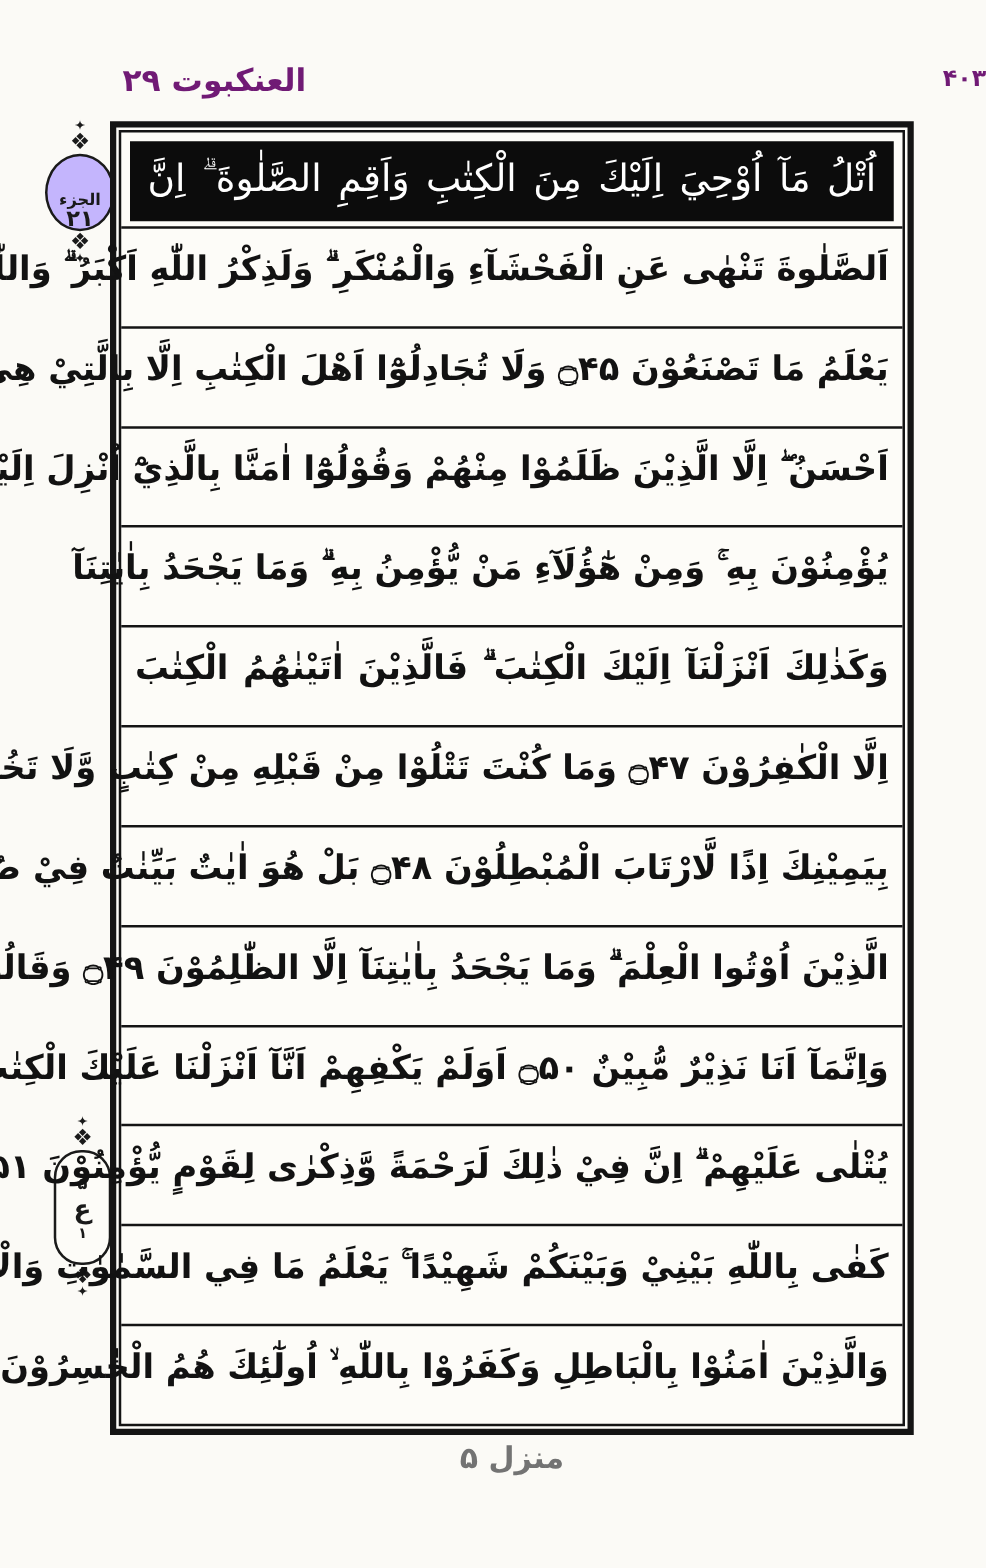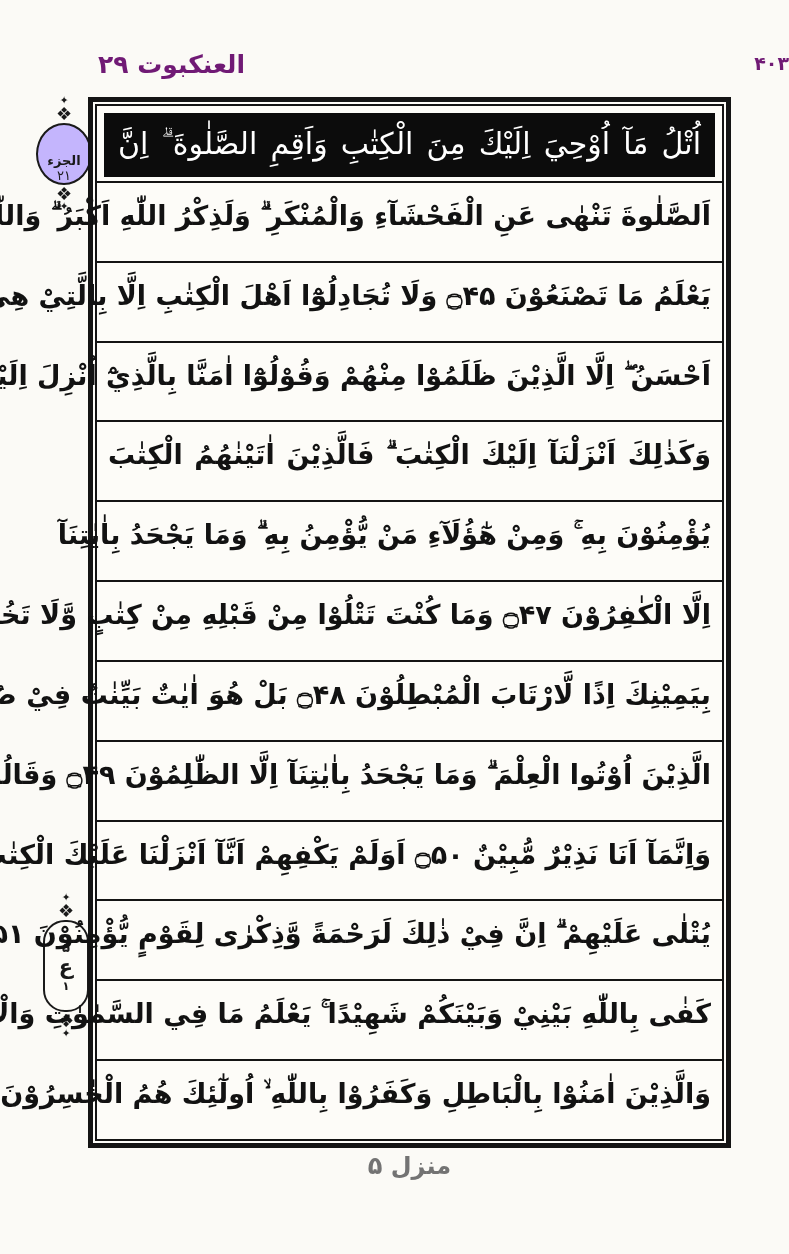--- a/index.html
+++ b/index.html
@@ -92,21 +92,21 @@
   .medallion-circle {
     width: 52px; height: 58px;
     border: 2.5px solid #1a1a1a;
     border-radius: 50%;
     display: flex; flex-direction: column;
     align-items: center; justify-content: flex-end;
     background: #c4b5fd;
     margin: 1px 1px;
   }
   .medallion-circle .t1 { font-size: 13px; font-weight: 700; line-height: 15px; direction: rtl; }
-  .medallion-circle .t2 { font-size: 13px; font-weight: 400; line-height: 15px; }
+  .medallion-circle .t2 { font-size: 18px; font-weight: 700; line-height: 15px; }
   .ruku-capsule {
     width: 42px; height: 88px;
     border: 2.5px solid #1a1a1a;
     border-radius: 22px;
     display: flex; flex-direction: column;
     align-items: center; justify-content: center;
     background: #fdfcf8;
     margin: 1px 0;
   }
   .ruku-capsule .r-top { font-size: 13px; font-weight: 700; line-height: 15px; }
@@ -158,22 +158,22 @@
     <div class="frame-inner">
 
       <div class="banner">
         <span class="banner-text">اُتْلُ مَآ اُوْحِيَ اِلَيْكَ مِنَ الْكِتٰبِ وَاَقِمِ الصَّلٰوةَ ۗ اِنَّ</span>
       </div>
 
       <div class="lines">
         <div class="line">اَلصَّلٰوةَ تَنْهٰى عَنِ الْفَحْشَآءِ وَالْمُنْكَرِ ۗ وَلَذِكْرُ اللّٰهِ اَكْبَرُ ۗ وَاللّٰهُ</div>
         <div class="line">يَعْلَمُ مَا تَصْنَعُوْنَ ۝۴۵ وَلَا تُجَادِلُوْٓا اَهْلَ الْكِتٰبِ اِلَّا بِالَّتِيْ هِيَ</div>
         <div class="line">اَحْسَنُ ۖ اِلَّا الَّذِيْنَ ظَلَمُوْا مِنْهُمْ وَقُوْلُوْٓا اٰمَنَّا بِالَّذِيْٓ اُنْزِلَ اِلَيْنَا</div>
+        <div class="line">يُؤْمِنُوْنَ بِهِ ۚ وَمِنْ هٰٓؤُلَآءِ مَنْ يُّؤْمِنُ بِهِ ۗ وَمَا يَجْحَدُ بِاٰيٰتِنَآ</div>
         <div class="line">وَكَذٰلِكَ اَنْزَلْنَآ اِلَيْكَ الْكِتٰبَ ۗ فَالَّذِيْنَ اٰتَيْنٰهُمُ الْكِتٰبَ</div>
-        <div class="line">يُؤْمِنُوْنَ بِهِ ۚ وَمِنْ هٰٓؤُلَآءِ مَنْ يُّؤْمِنُ بِهِ ۗ وَمَا يَجْحَدُ بِاٰيٰتِنَآ</div>
         <div class="line">اِلَّا الْكٰفِرُوْنَ ۝۴۷ وَمَا كُنْتَ تَتْلُوْا مِنْ قَبْلِهِ مِنْ كِتٰبٍ وَّلَا تَخُطُّهُ</div>
         <div class="line">بِيَمِيْنِكَ اِذًا لَّارْتَابَ الْمُبْطِلُوْنَ ۝۴۸ بَلْ هُوَ اٰيٰتٌ بَيِّنٰتٌ فِيْ صُدُوْرِ</div>
         <div class="line">الَّذِيْنَ اُوْتُوا الْعِلْمَ ۗ وَمَا يَجْحَدُ بِاٰيٰتِنَآ اِلَّا الظّٰلِمُوْنَ ۝۴۹ وَقَالُوْا</div>
         <div class="line">وَاِنَّمَآ اَنَا نَذِيْرٌ مُّبِيْنٌ ۝۵۰ اَوَلَمْ يَكْفِهِمْ اَنَّآ اَنْزَلْنَا عَلَيْكَ الْكِتٰبَ</div>
         <div class="line">يُتْلٰى عَلَيْهِمْ ۗ اِنَّ فِيْ ذٰلِكَ لَرَحْمَةً وَّذِكْرٰى لِقَوْمٍ يُّؤْمِنُوْنَ ۝۵۱ قُلْ</div>
         <div class="line">كَفٰى بِاللّٰهِ بَيْنِيْ وَبَيْنَكُمْ شَهِيْدًا ۚ يَعْلَمُ مَا فِي السَّمٰوٰتِ وَالْاَرْضِ ۗ</div>
         <div class="line">وَالَّذِيْنَ اٰمَنُوْا بِالْبَاطِلِ وَكَفَرُوْا بِاللّٰهِ ۙ اُولٰٓئِكَ هُمُ الْخٰسِرُوْنَ ۝۵۲</div>
       </div>
 
     </div>

